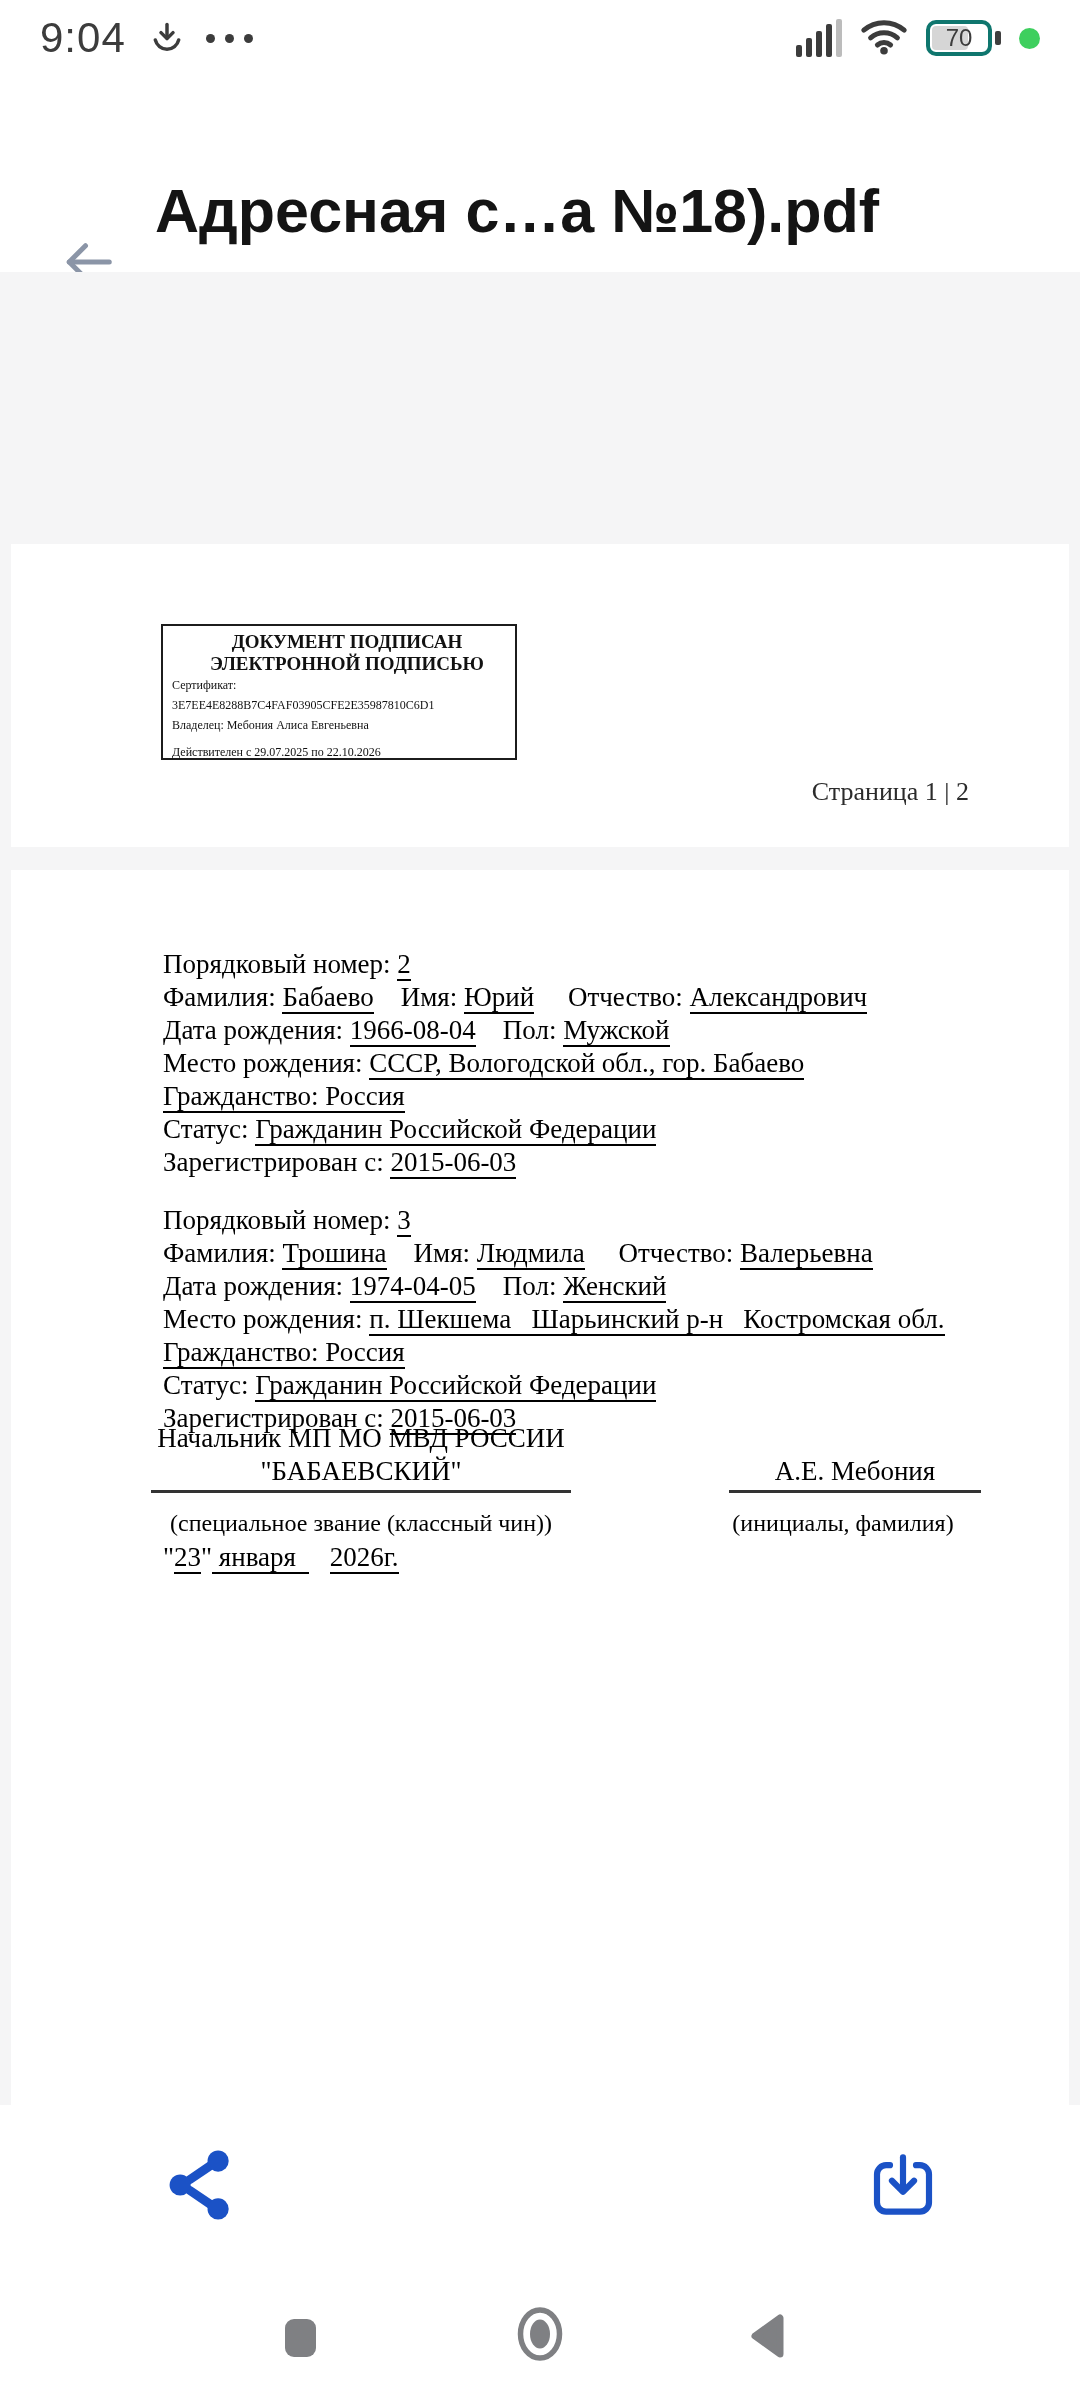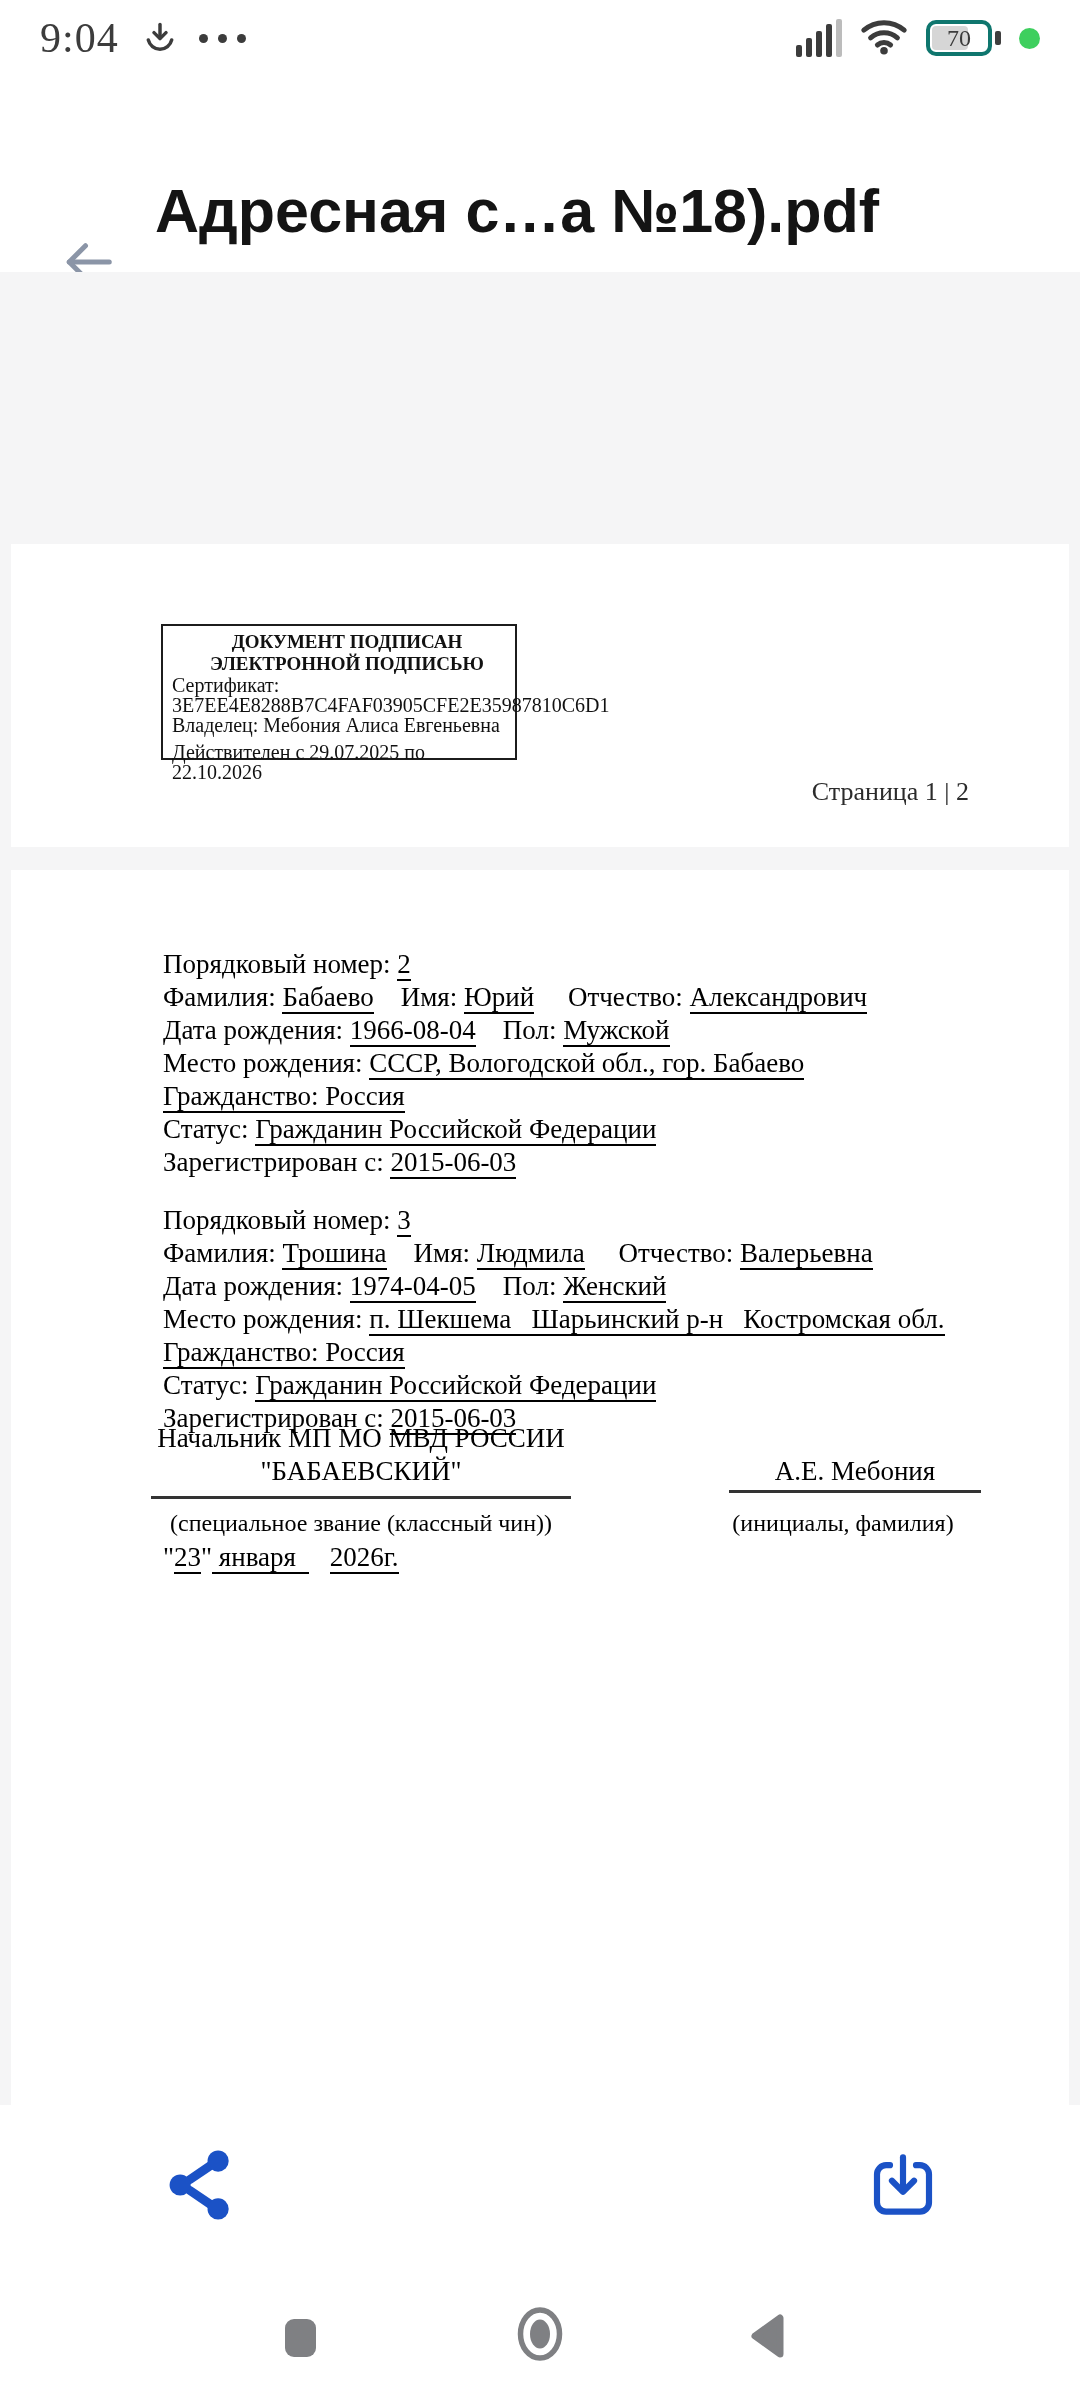--- a/index.html
+++ b/index.html
@@ -6,21 +6,21 @@
   html,body { background:#ffffff; }
   .screen {
     position:relative; width:1080px; height:2400px;
     background:#ffffff; overflow:hidden;
     font-family:"Liberation Sans", sans-serif;
   }
 
   
   .statusbar {
     position:absolute; left:0; top:0; width:1080px; height:76px;
-    display:flex; align-items:center; padding:0 40px; color:#3c3c3c;font-family:Liberation Serif, serif;
+    display:flex; align-items:center; padding:0 40px; color:#3c3c3c;
   }
   .sb-time { font-size:42px; font-weight:500; letter-spacing:1px; }
   .sb-dl { margin-left:22px; display:flex; align-items:center; }
   .sb-dots { margin-left:20px; display:flex; gap:10px; align-items:center; }
   .sb-dot { width:9px; height:9px; border-radius:50%; background:#3c3c3c; }
   .sb-right { margin-left:auto; display:flex; align-items:center; gap:18px; }
   .sb-signal { display:flex; align-items:flex-end; gap:4px; height:38px; }
   .sb-bar { width:6px; border-radius:2px; background:#3c3c3c; }
   .sb-bar.dim { background:#bcbcbc; }
   .battery-wrap { display:flex; align-items:center; }
@@ -53,33 +53,33 @@
   .page2 { top:598px; height:1495px; }
 
   .page-label { position:absolute; font-size:26px; color:#2b2b2b; }
 
   
   .stamp {
     position:absolute; left:150px; width:356px; height:136px;
     border:2px solid #1c1c1c; background:#fff; padding-top:5px;
   }
   .stamp-title { text-align:center; font-weight:700; font-size:19px; line-height:22px; color:#111;padding-left:16px; }
-  .stamp-small { margin-left:9px; font-size:20px; line-height:20px; color:#111; }
+  .stamp-small { margin-left:9px; font-size:12px; line-height:20px; color:#111; }
   .stamp-validity { margin-top:7px; }
 
   
   .records { position:absolute; left:152px; top:78px; width:790px; }
   .record { margin-bottom:25px; }
   .doc-line { font-size:27px; line-height:33px; white-space:pre-wrap; color:#000; }
   .u { border-bottom:2px solid #000; }
 
   .official-pos {
     position:absolute; left:140px; top:552px; width:420px;
     text-align:center; font-size:27px; line-height:33px;
-    border-bottom:3px solid #333; padding-bottom:8px;
+    border-bottom:3px solid #333; padding-bottom:2px;
   }
   .official-name {
     position:absolute; left:718px; top:585px; width:252px;
     text-align:center; font-size:27px; line-height:33px;
     border-bottom:3px solid #333; padding-bottom:2px;
   }
   .official-cap-left { position:absolute; left:140px; top:640px; width:420px; text-align:center; font-size:24px; }
   .official-cap-right { position:absolute; left:698px; top:640px; width:268px; text-align:center; font-size:24px; }
   .date-line { position:absolute; left:152px; top:672px; font-size:27px; white-space:pre-wrap; }
 

